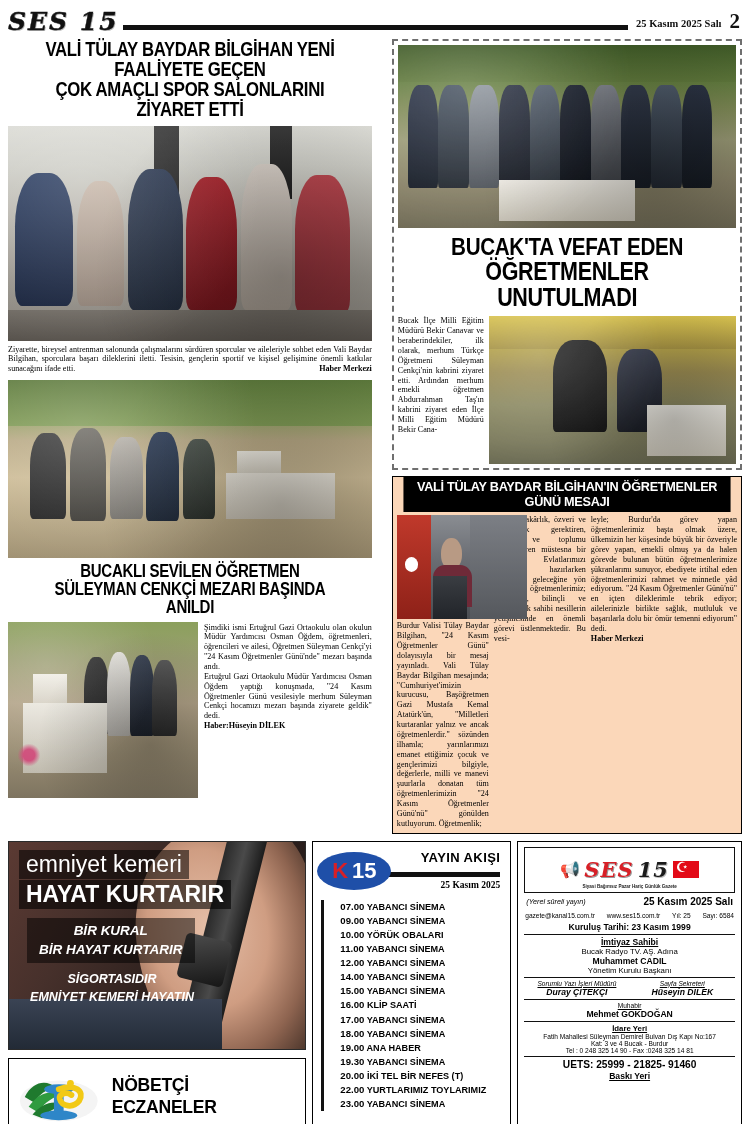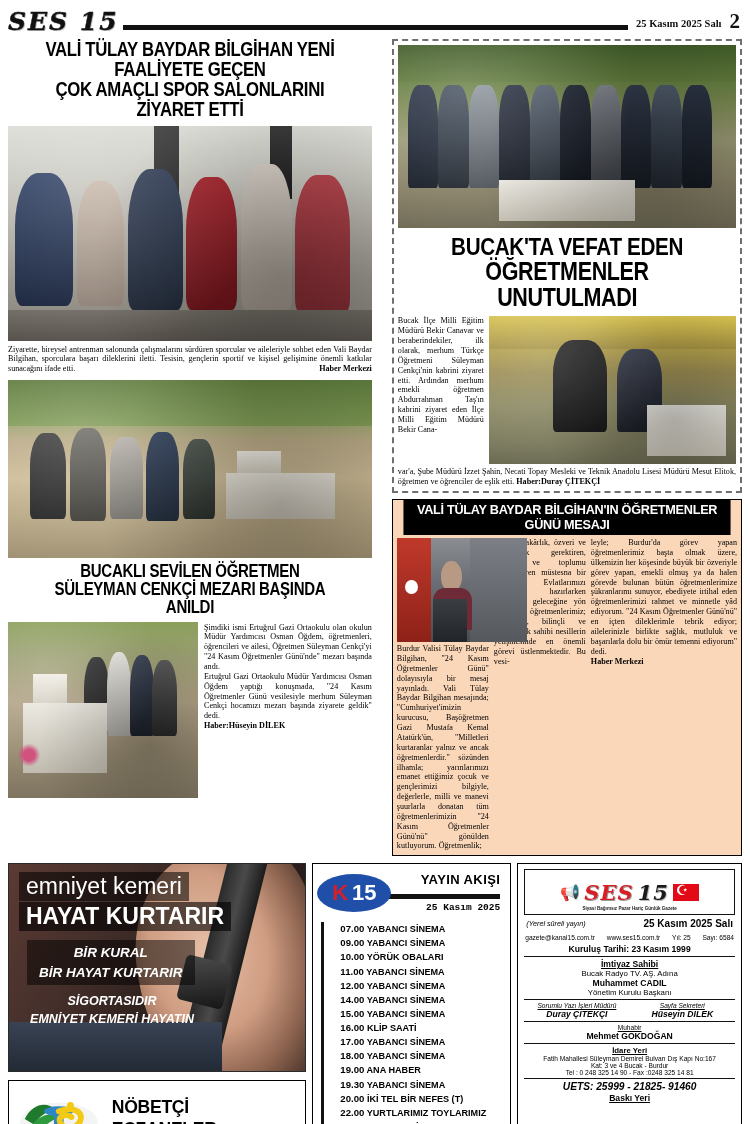--- a/index.html
+++ b/index.html
@@ -223,21 +223,21 @@
     background:#1f4fa8; border-radius:50%; display:flex; align-items:center;
     justify-content:center; color:#fff; font-family:"Liberation Sans",sans-serif;
     font-weight:bold; font-size:22px; z-index:2;
   }
   .k15 .kk { color:#d81f26; margin-right:4px; }
   .tv-title {
     position:absolute; right:4px; top:2px; font-family:"Liberation Sans",sans-serif;
     font-weight:bold; font-size:13px; letter-spacing:.4px;
   }
   .tv-bar { position:absolute; left:44px; right:4px; top:24px; height:5px; background:#111; }
-  .tv-date { position:absolute; right:4px; top:32px; font-family:Liberation Mono, monospace;
+  .tv-date { position:absolute; right:4px; top:32px; font-family:Liberation Serif, serif;
              font-weight:bold; font-size:9.5px; }
   .tv-list { margin-top: 4px; padding-left: 16px; border-left: 3px solid #111; margin-left:2px; }
   .tv-item { font-family:"Liberation Sans",sans-serif; font-size:9.1px; font-weight:bold;
              line-height:1.445; white-space:nowrap; }
   .tv-item .tm { font-size:9.6px;margin-top:10px; }
 
   
   .imp { border: 1px solid #000; height: 322px; padding: 5px 6px; font-family:"Liberation Sans",sans-serif; }
   .imp-logo { border:1px solid #111; height:46px; display:flex; align-items:center; justify-content:center; gap:4px; position:relative; }
   .imp-logo .horn { color:#d81f26; font-size:16px; }
@@ -246,21 +246,21 @@
   .imp-logo .flag { width:26px; height:17px; background:#e30a17; position:relative; }
   .imp-logo .flag::after { content:"\262A"; position:absolute; left:3px; top:-2px; color:#fff; font-size:14px; }
   .imp-logo .sub { position:absolute; bottom:3px; left:0; width:100%; text-align:center; font-size:4.6px; font-weight:bold; color:#222; }
   .imp-r2 { display:flex; align-items:center; justify-content:space-between; padding:3px 2px 2px 2px; }
   .imp-it { font-style:italic; font-size:7.2px; }
   .imp-dt { font-weight:bold; font-size:10px; }
   .imp-black { background:#111; color:#fff; text-align:center; font-weight:bold; font-size:9.4px; padding:2px 0; }
   .imp-r3 { display:flex; justify-content:space-between; font-size:6.6px; padding:3px 1px; }
   .imp-rule { border-top:1px solid #111; margin:2px 0; }
   .imp-ctr { text-align:center; }
-  .imp-f11 { font-size:10.2px; font-weight:bold;font-style:italic; }
+  .imp-f11 { font-size:10.2px; font-weight:bold; }
   .imp-f9  { font-size:8.6px; }
   .imp-f8  { font-size:7.8px; }
   .imp-f7  { font-size:6.6px; }
   .u { text-decoration: underline; }
   .imp-two { display:flex;font-style:italic; }
   .imp-two > div { flex:1; text-align:center; }
 </style>
 </head>
 <body>
 
@@ -361,24 +361,20 @@
         <div class="artE">
           <div class="tx body-text">Bucak İlçe Milli Eğitim Müdürü Bekir Canavar ve beraberindekiler, ilk olarak, merhum Türkçe Öğretmeni Süleyman Cenkçi'nin kabrini ziyaret etti. Ardından merhum emekli öğretmen Abdurrahman Taş'ın kabrini ziyaret eden İlçe Milli Eğitim Müdürü Bekir Cana-</div>
           <div class="photo ph">
             <div class="fol"></div>
               <div class="man"></div>
               <div class="man2"></div>
               <div class="grv"></div>
           </div>
         </div>
 
-        <div class="body-text capE">
-          <span>var'a, Şube Müdürü İzzet Şahin, Necati Topay Mesleki ve Teknik Anadolu Lisesi Müdürü Mesut Elitok, öğretmen ve öğrenciler de eşlik etti.</span>
-          <span class="byline">Haber:Duray ÇİTEKÇİ</span>
-        </div>
       </div>
 
       <div class="msgbox">
         <div class="msgbar">VALİ TÜLAY BAYDAR BİLGİHAN'IN ÖĞRETMENLER GÜNÜ MESAJI</div>
         <div class="msgcols">
           <div class="c body-text">
             <div class="msgphoto">
               <div class="flag"></div>
                 <div class="star"></div>
                 <div class="bg"></div>

